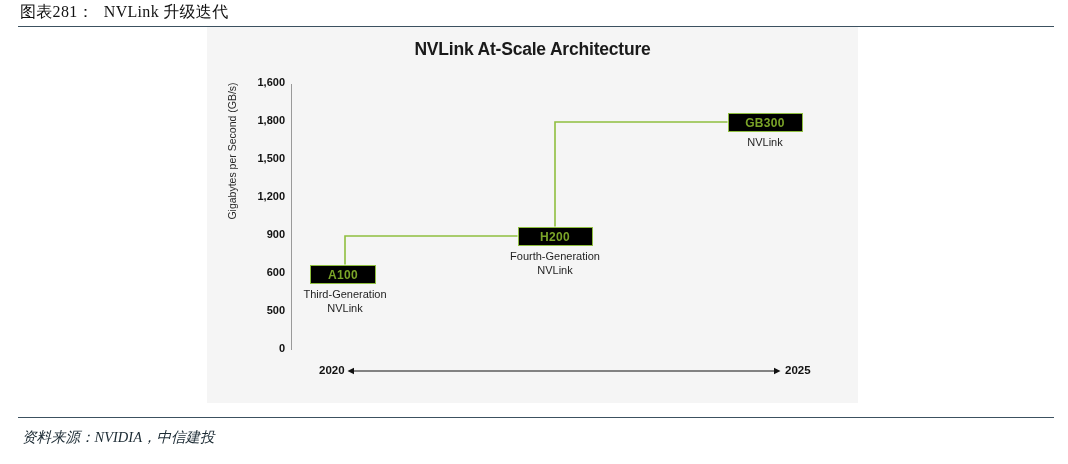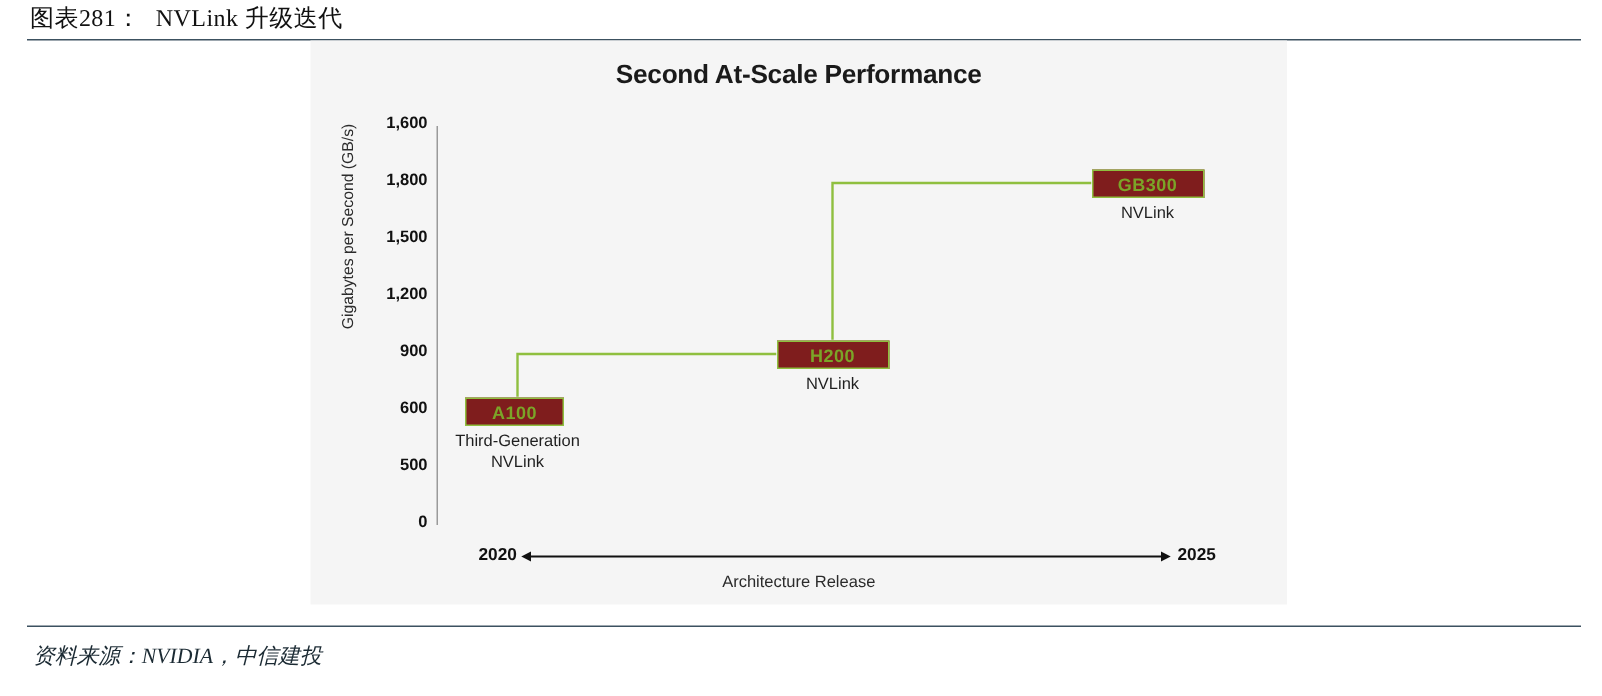--- a/index.html
+++ b/index.html
@@ -126,21 +126,21 @@
     top: 0;
     width: 651px;
     height: 376px;
     overflow: visible;
   }
 
   
   .node-box {
     position: absolute;
     border: 1.4px solid #8fbf3f;
-    background: #7f1d1d;
+    background: #000000;
     color: #7ba428;
     font-size: 12px;
     font-weight: bold;
     text-align: center;
     line-height: 19px;
     height: 19px;
     letter-spacing: 0.3px;
     box-sizing: border-box;
   }
   .node-caption {
@@ -181,21 +181,21 @@
 <body>
 
 <div class="report-title">
   <span class="num">图表281：</span><span>NVLink 升级迭代</span>
 </div>
 
 <div class="rule rule-top"></div>
 
 <div class="chart-card">
 
-  <div class="chart-title">Second At-Scale Performance</div>
+  <div class="chart-title">NVLink At-Scale Architecture</div>
 
   <div class="plot">
 
     <div class="y-axis-line"></div>
     <div class="y-axis-title">Gigabytes per Second (GB/s)</div>
     <div class="y-ticks" id="y-ticks">
         <div class="y-tick-label" style="top: 315px;">0</div>
         <div class="y-tick-label" style="top: 277px;">500</div>
         <div class="y-tick-label" style="top: 239px;">600</div>
         <div class="y-tick-label" style="top: 201px;">900</div>
@@ -211,20 +211,21 @@
       </svg>
 
     <div id="nodes">
         <div class="node-box" style="left: 103px; top: 237.5px; width: 66px; text-align: center;">A100</div>
         <div class="node-caption" style="left: 48px; top: 260px; width: 180px;">
           <div>Third-Generation</div>
           <div>NVLink</div>
         </div>
         <div class="node-box" style="left: 310.5px; top: 199.5px; width: 75px;">H200</div>
         <div class="node-caption" style="left: 258px; top: 222px; width: 180px;">
+          <div>Fourth-Generation</div>
           <div>NVLink</div>
         </div>
         <div class="node-box" style="left: 520.5px; top: 85.5px; width: 75px;">GB300</div>
         <div class="node-caption" style="left: 468px; top: 108px; width: 180px;">
           <div>NVLink</div>
         </div>
       </div>
 
     <svg class="x-arrow" viewBox="0 0 651 376">
       <defs>
@@ -234,18 +235,17 @@
         <marker id="arrR" markerWidth="7" markerHeight="7" refX="1" refY="3.2" orient="auto">
           <path d="M1,0.4 L6.4,3.2 L1,6" fill="#111111"></path>
         </marker>
       </defs>
       <line x1="147" y1="344" x2="567" y2="344" stroke="#111111" stroke-width="1.2" marker-start="url(#arrL)" marker-end="url(#arrR)"></line>
     </svg>
 
     <div class="x-year" style="left:112px; top:337px;">2020</div>
     <div class="x-year" style="left:578px; top:337px;">2025</div>
 
-    <div class="x-axis-title" style="top:355px;">Architecture Release</div>
   </div>
 </div>
 
 <div class="rule rule-bottom"></div>
 <div class="source-note">资料来源：NVIDIA，中信建投</div>
 
 </body></html>

